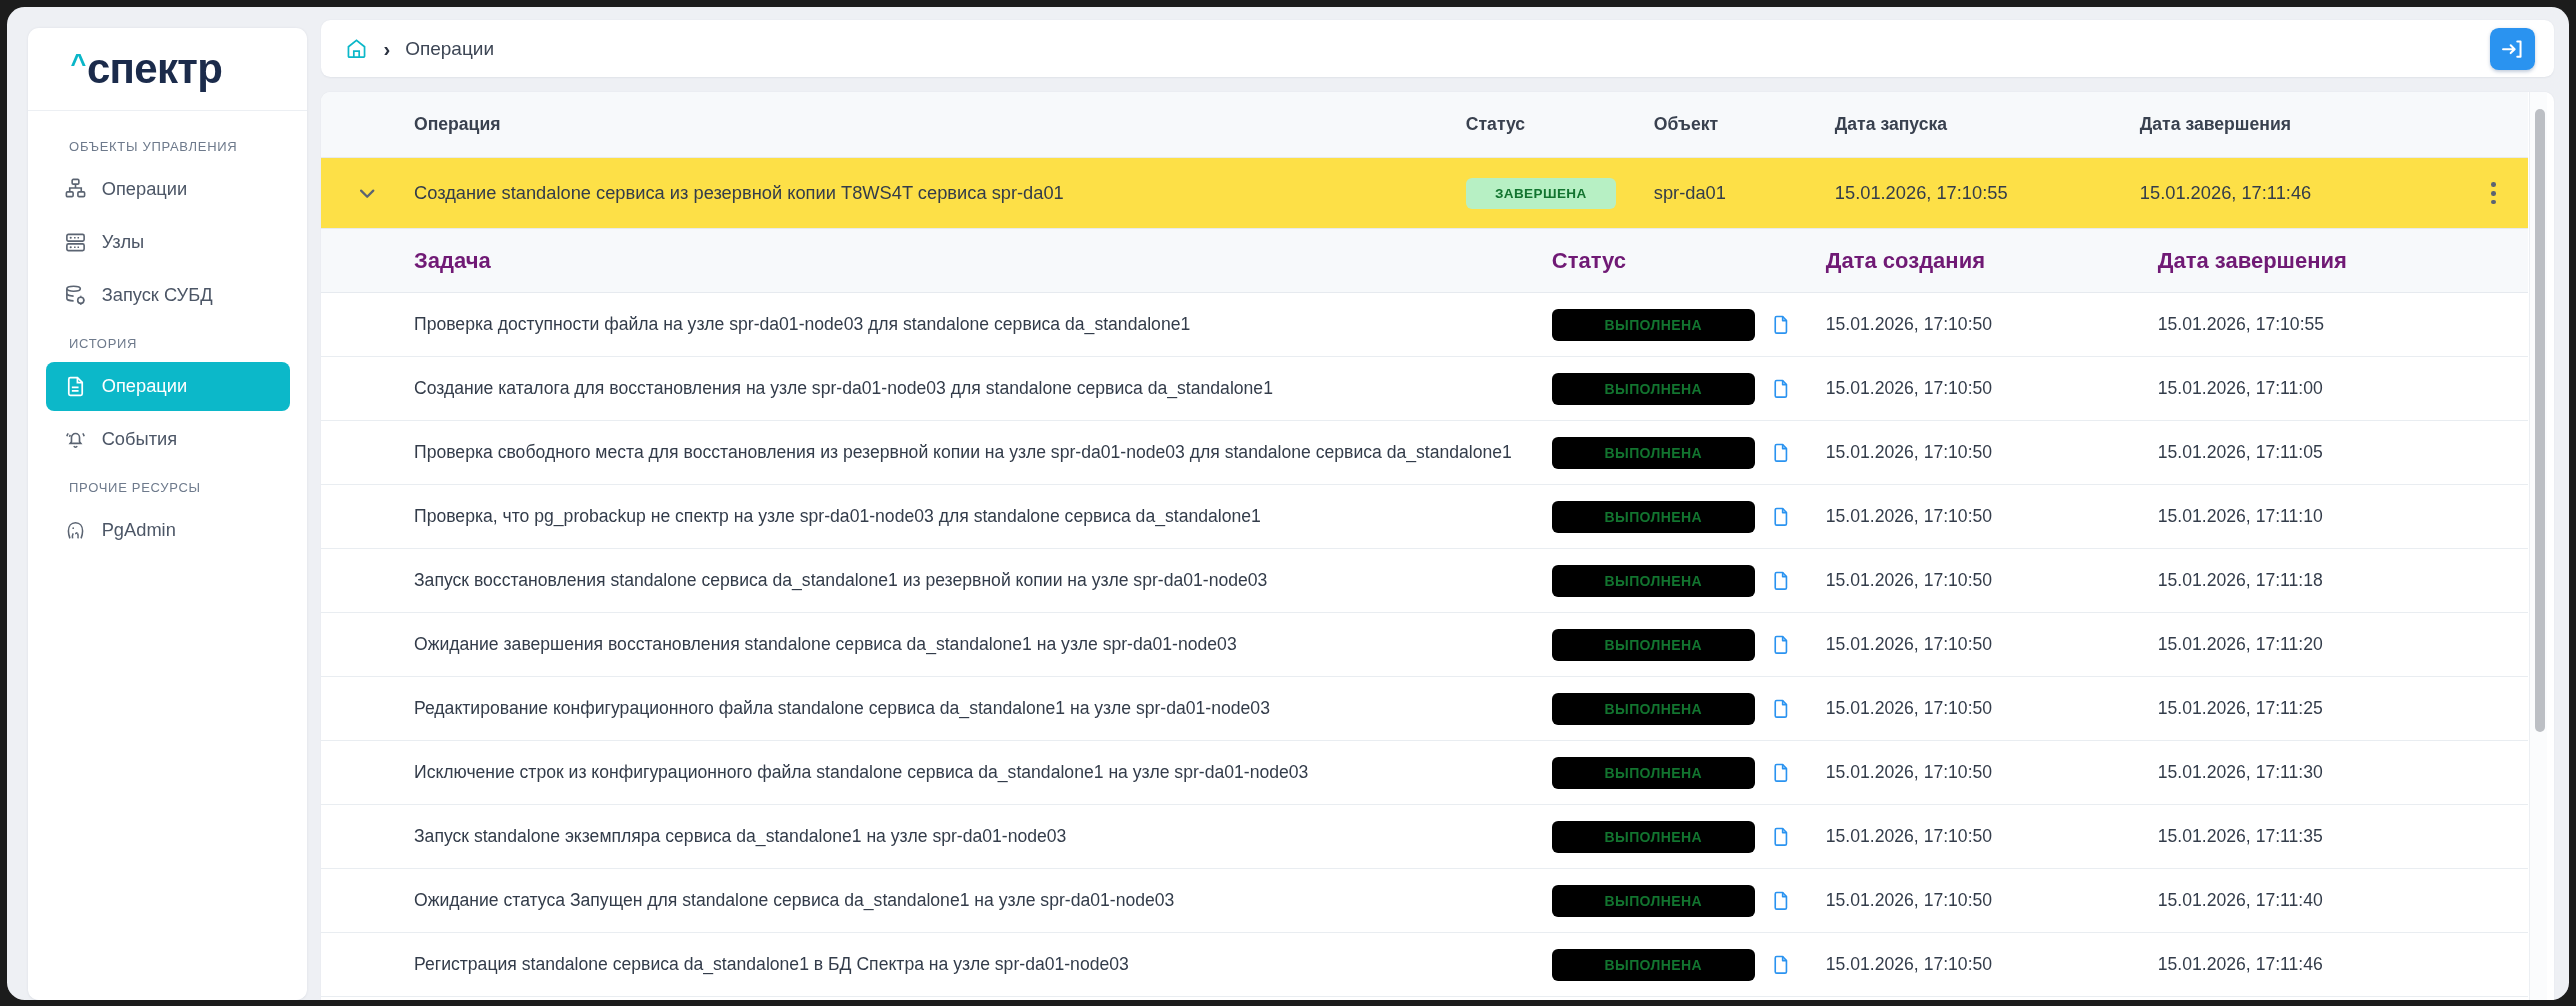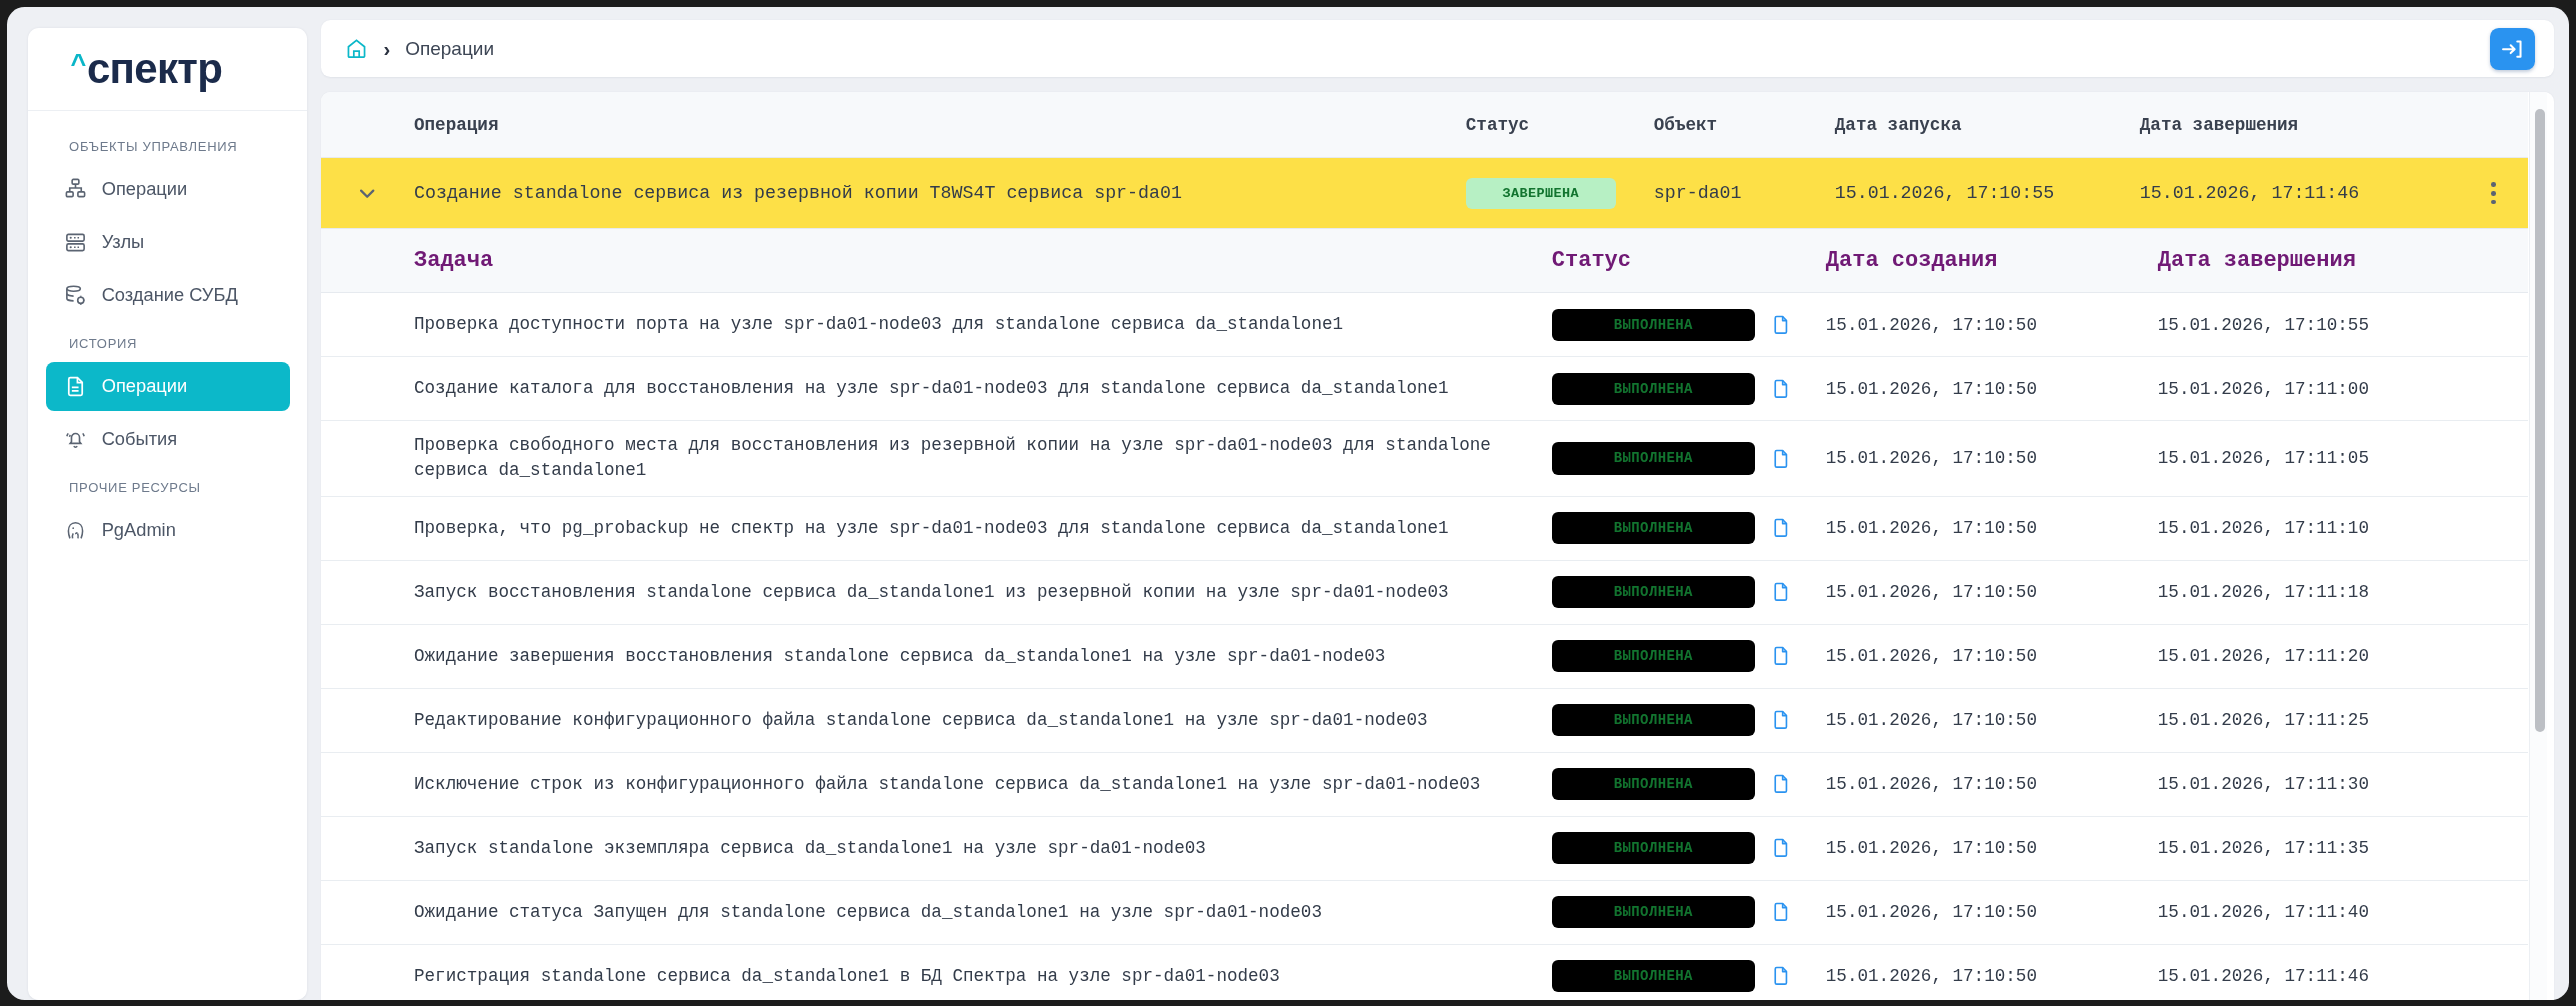--- a/index.html
+++ b/index.html
@@ -229,21 +229,20 @@
     position: absolute;
     left: 4.1px; top: 16.3px;
     width: 10.8px; height: 623px;
     background: #bcbfc4;
     border-radius: 5.4px;
   }
   .table-scroll {
     position: absolute;
     inset: 0 26px 0 0;
     overflow: hidden;
-    font-family: Liberation Mono, monospace;
   }
 </style>
 </head>
 <body>
 
 <div class="app">
 
   <aside class="sidebar">
     <div class="logo-wrap">
       <div class="logo">
@@ -283,21 +282,21 @@
       <div class="nav-item">
         <span class="ic">
           <svg viewBox="0 0 24 24" fill="none" stroke="#5b6472" stroke-width="1.7">
             <ellipse cx="10" cy="5" rx="7" ry="2.6"></ellipse>
             <path d="M3 5v10c0 1.4 3.1 2.6 7 2.6"></path>
             <path d="M3 10c0 1.4 3.1 2.6 7 2.6"></path>
             <circle cx="17.5" cy="17" r="3.2"></circle>
             <path d="M17.5 13.2v-.9M17.5 21.7v-.9M21.3 17h-.9M14.6 17h-.9"></path>
           </svg>
         </span>
-        <span>Создание СУБД</span>
+        <span>Запуск СУБД</span>
       </div>
 
       <div class="nav-section">ИСТОРИЯ</div>
 
       <div class="nav-item active">
         <span class="ic">
           <svg viewBox="0 0 24 24" fill="none" stroke="#ffffff" stroke-width="1.8">
             <path d="M14 2.8H6.6A1.6 1.6 0 0 0 5 4.4v15.2a1.6 1.6 0 0 0 1.6 1.6h10.8a1.6 1.6 0 0 0 1.6-1.6V7.8z"></path>
             <path d="M14 2.8V8h5"></path>
             <path d="M8.2 13h7M8.2 16.6h7"></path>
@@ -394,21 +393,21 @@
           <div class="row task-head">
             <div class="t-ind"></div>
             <div class="t-task">Задача</div>
             <div class="t-st-h">Статус</div>
             <div class="t-cr">Дата создания</div>
             <div class="t-fin">Дата завершения</div>
           </div>
           <div id="task-rows">
               <div class="row task-row">
     <div class="t-ind"></div>
-    <div class="t-task">Проверка доступности порта на узле spr-da01-node03 для standalone сервиса da_standalone1</div>
+    <div class="t-task">Проверка доступности файла на узле spr-da01-node03 для standalone сервиса da_standalone1</div>
     <div class="t-st">
       <span class="task-badge">ВЫПОЛНЕНА</span>
       <svg class="doc-ic" viewBox="0 0 24 24" fill="none" stroke="#2a93f0" stroke-width="1.8" stroke-linejoin="round">
         <path d="M14 2.8H7.4A1.6 1.6 0 0 0 5.8 4.4v15.2a1.6 1.6 0 0 0 1.6 1.6h9.2a1.6 1.6 0 0 0 1.6-1.6V7.2z"></path>
         <path d="M14 2.8V7.4h4.2"></path>
       </svg>
     </div>
     <div class="t-cr">15.01.2026, 17:10:50</div>
     <div class="t-fin">15.01.2026, 17:10:55</div>
   </div>

